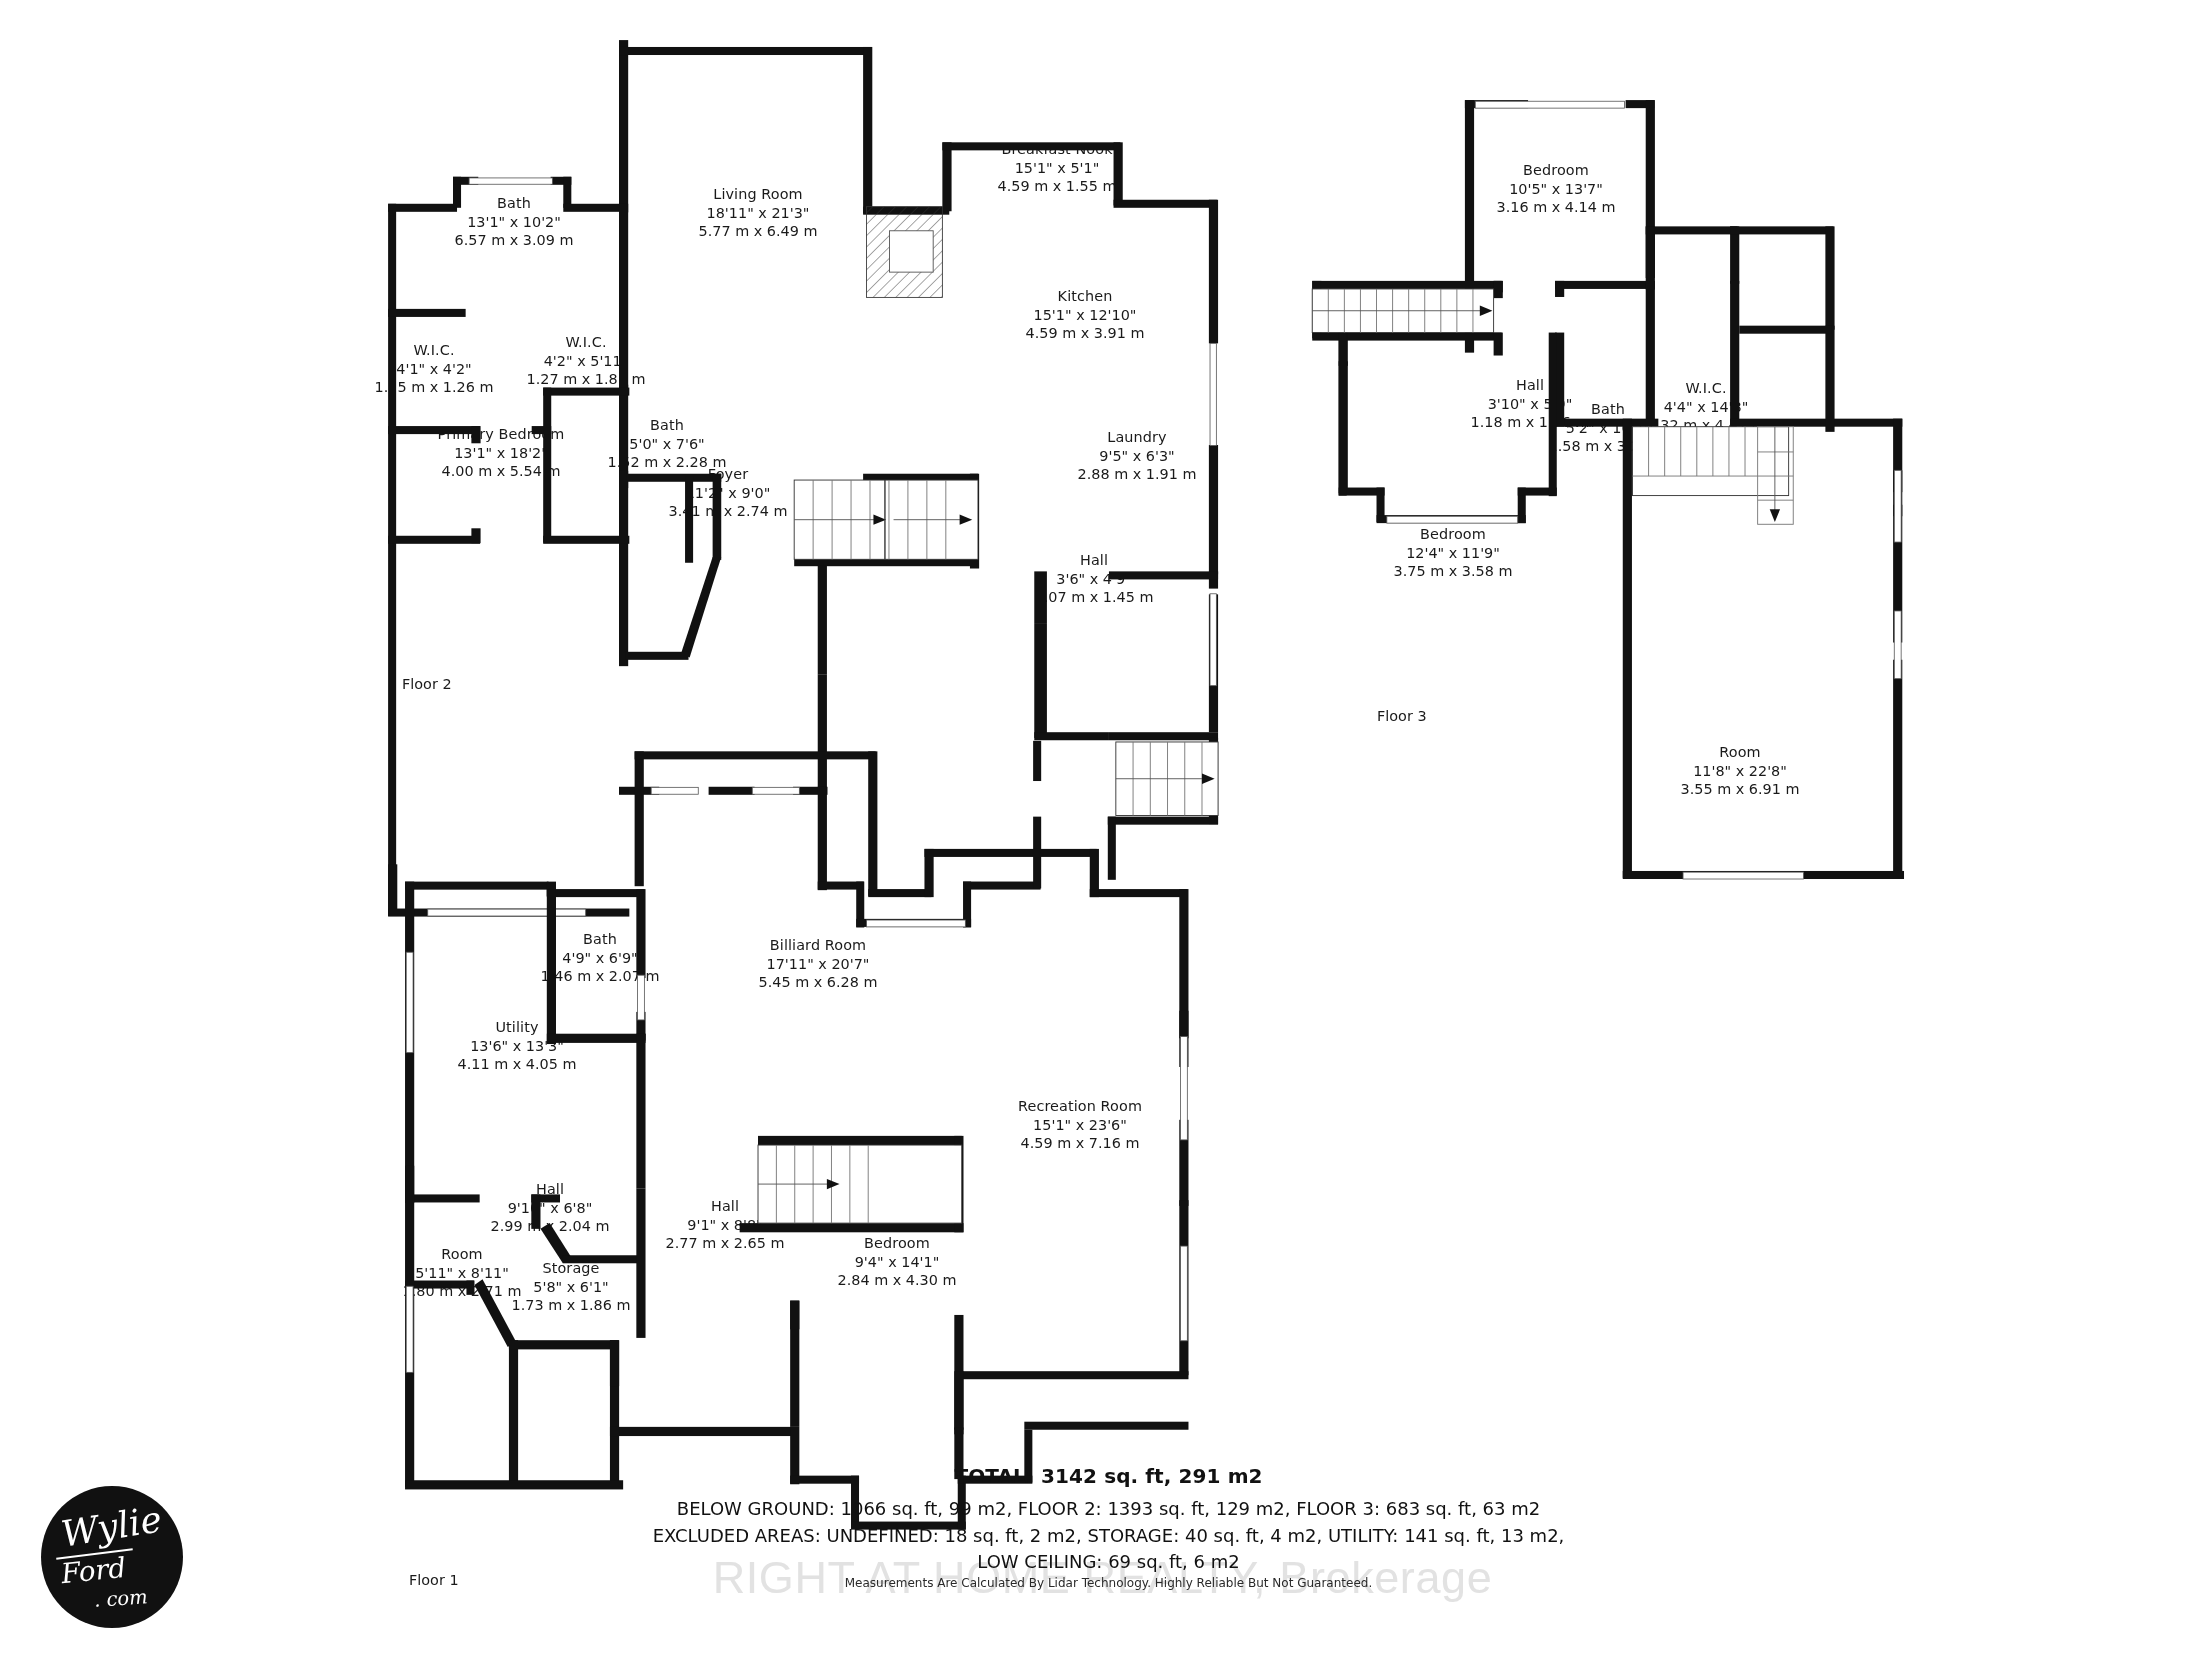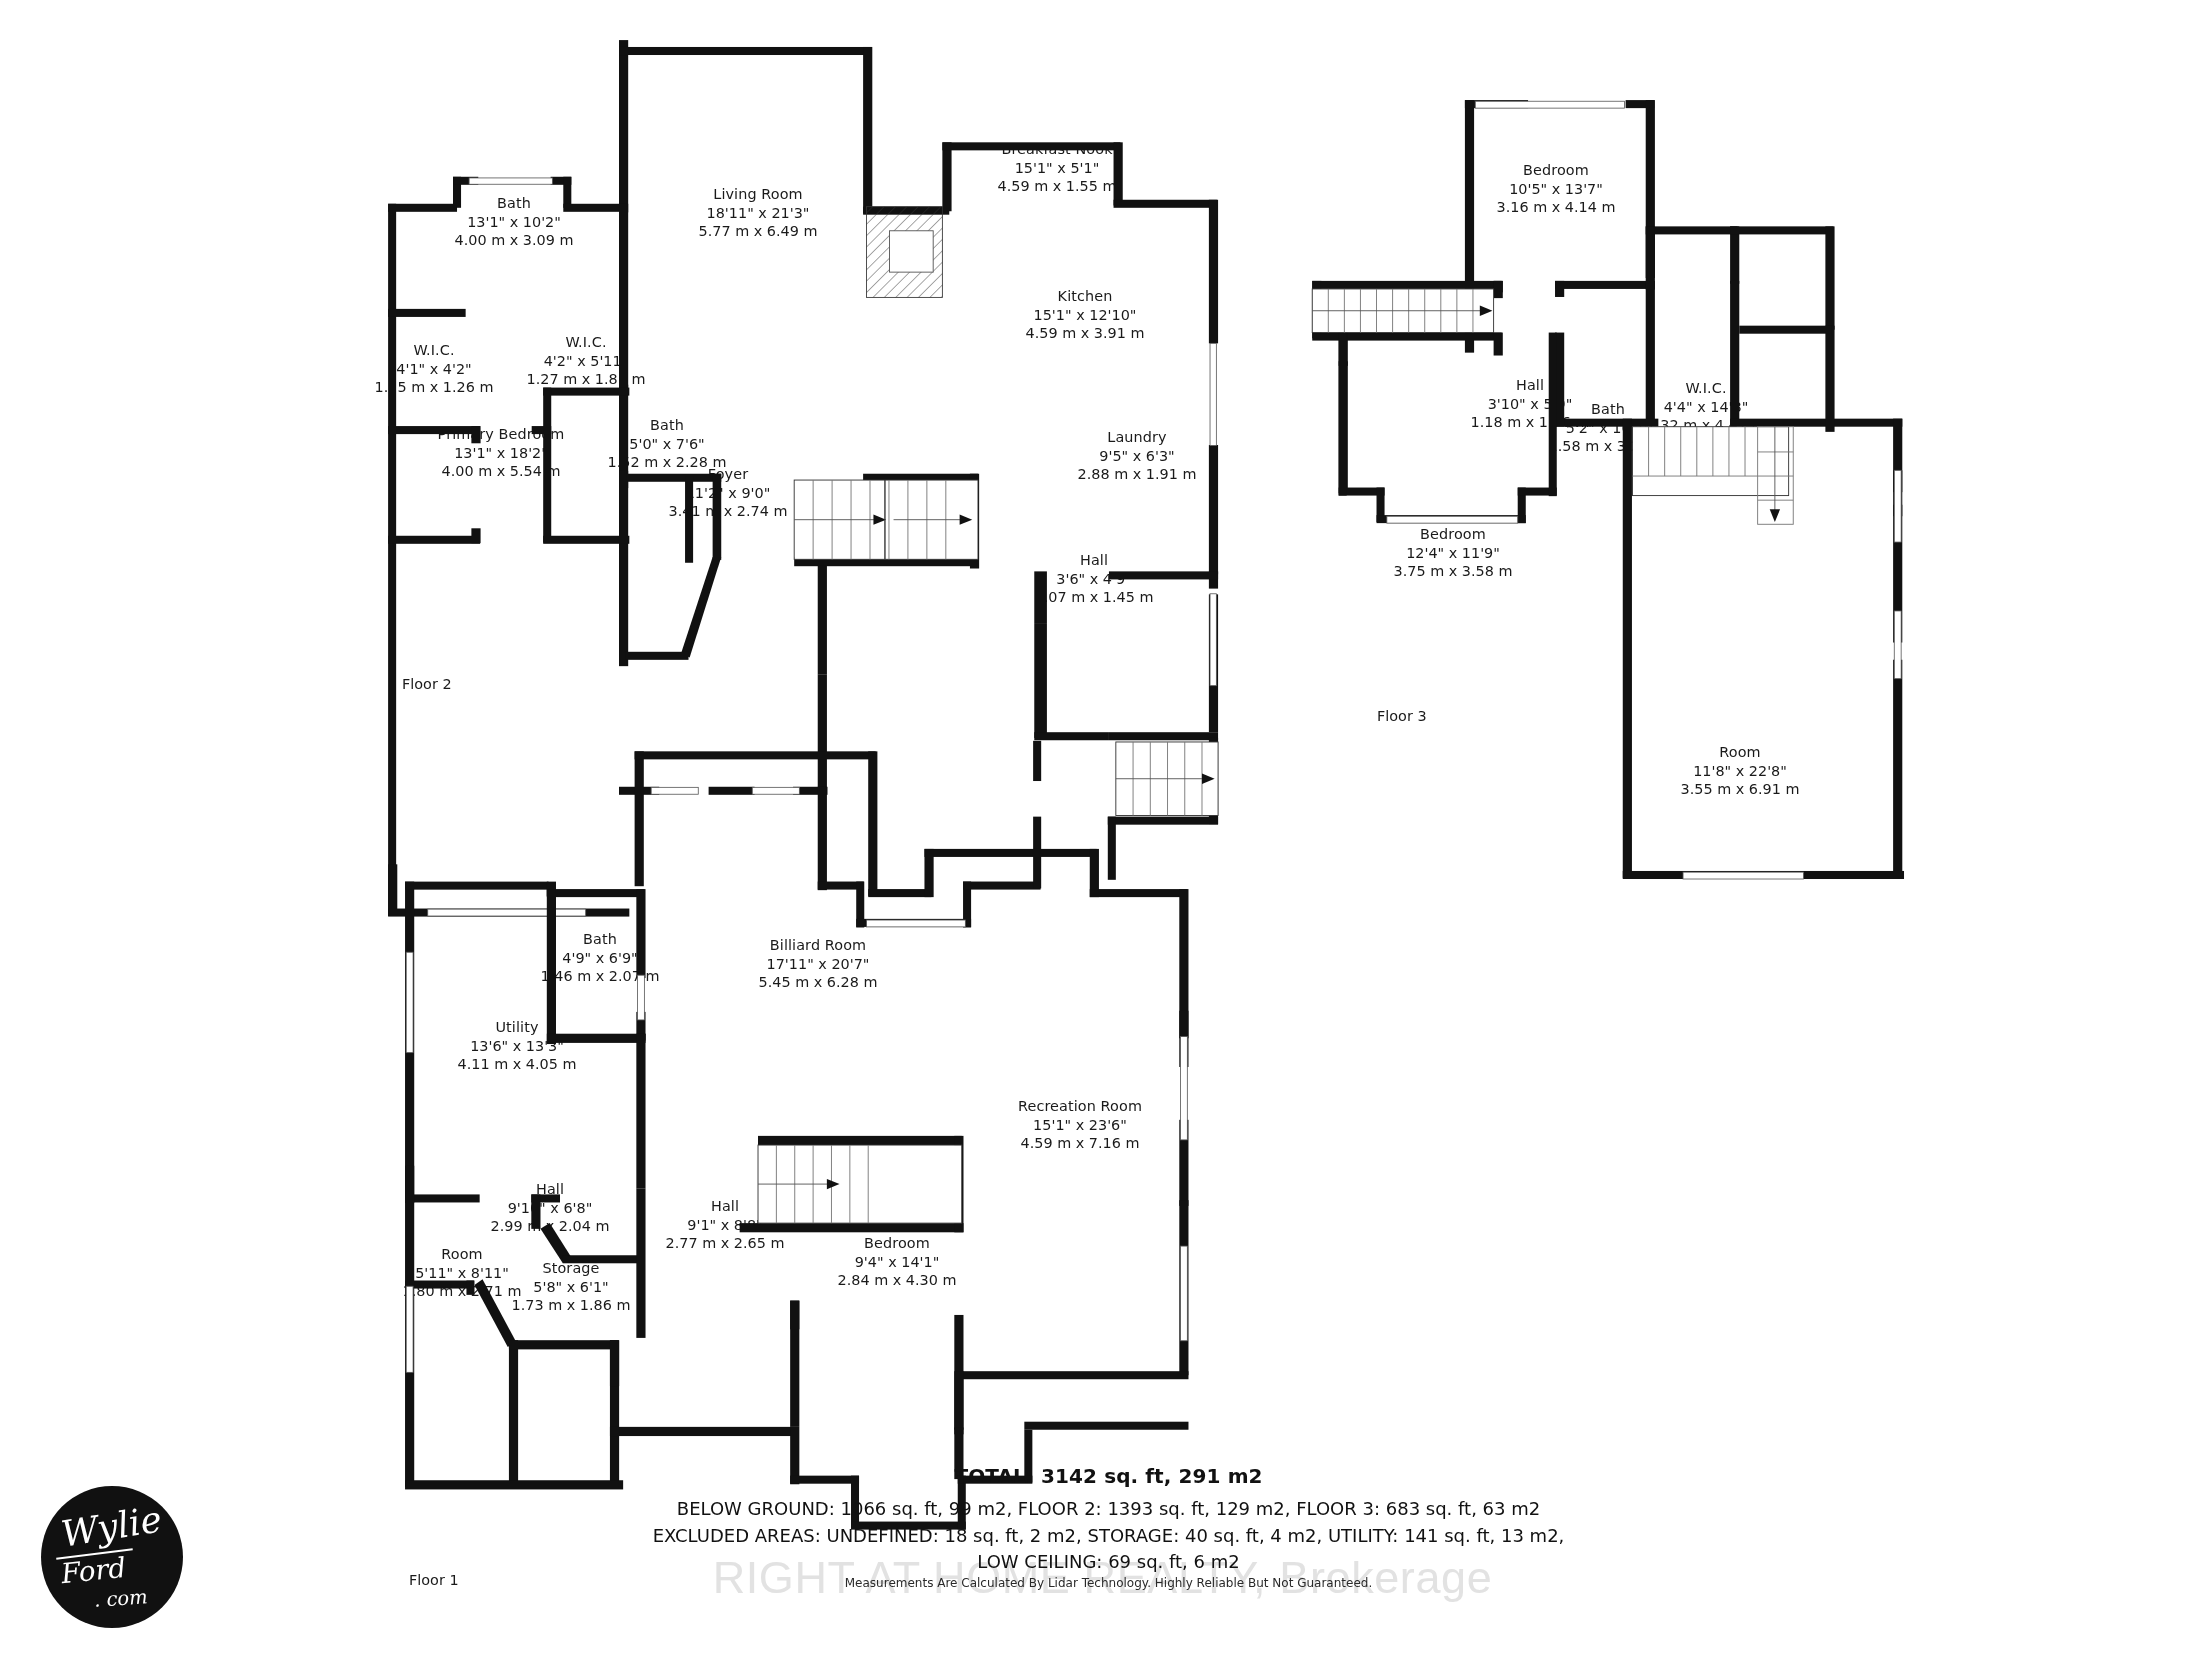--- a/index.html
+++ b/index.html
@@ -171,21 +171,21 @@
       <polygon points="1452,1317 1474,1326 1452,1335" fill="#111" stroke="none"></polygon>
     </g>
   </svg>
 </div>
 
 <div class="floorlbl" style="left:402px;top:676px;">Floor 2</div>
 
 <div class="lbl" style="left:514px;top:194px;">
   <div class="nm">Bath</div>
   <div class="d1">13'1" x 10'2"</div>
-  <div class="d2">4.00 m x 3.09 m</div>
+  <div class="d2">6.57 m x 3.09 m</div>
 </div>
 <div class="lbl" style="left:758px;top:185px;">
   <div class="nm">Living Room</div>
   <div class="d1">18'11" x 21'3"</div>
   <div class="d2">5.77 m x 6.49 m</div>
 </div>
 <div class="lbl" style="left:1057px;top:140px;">
   <div class="nm">Breakfast Nook</div>
   <div class="d1">15'1" x 5'1"</div>
   <div class="d2">4.59 m x 1.55 m</div>

